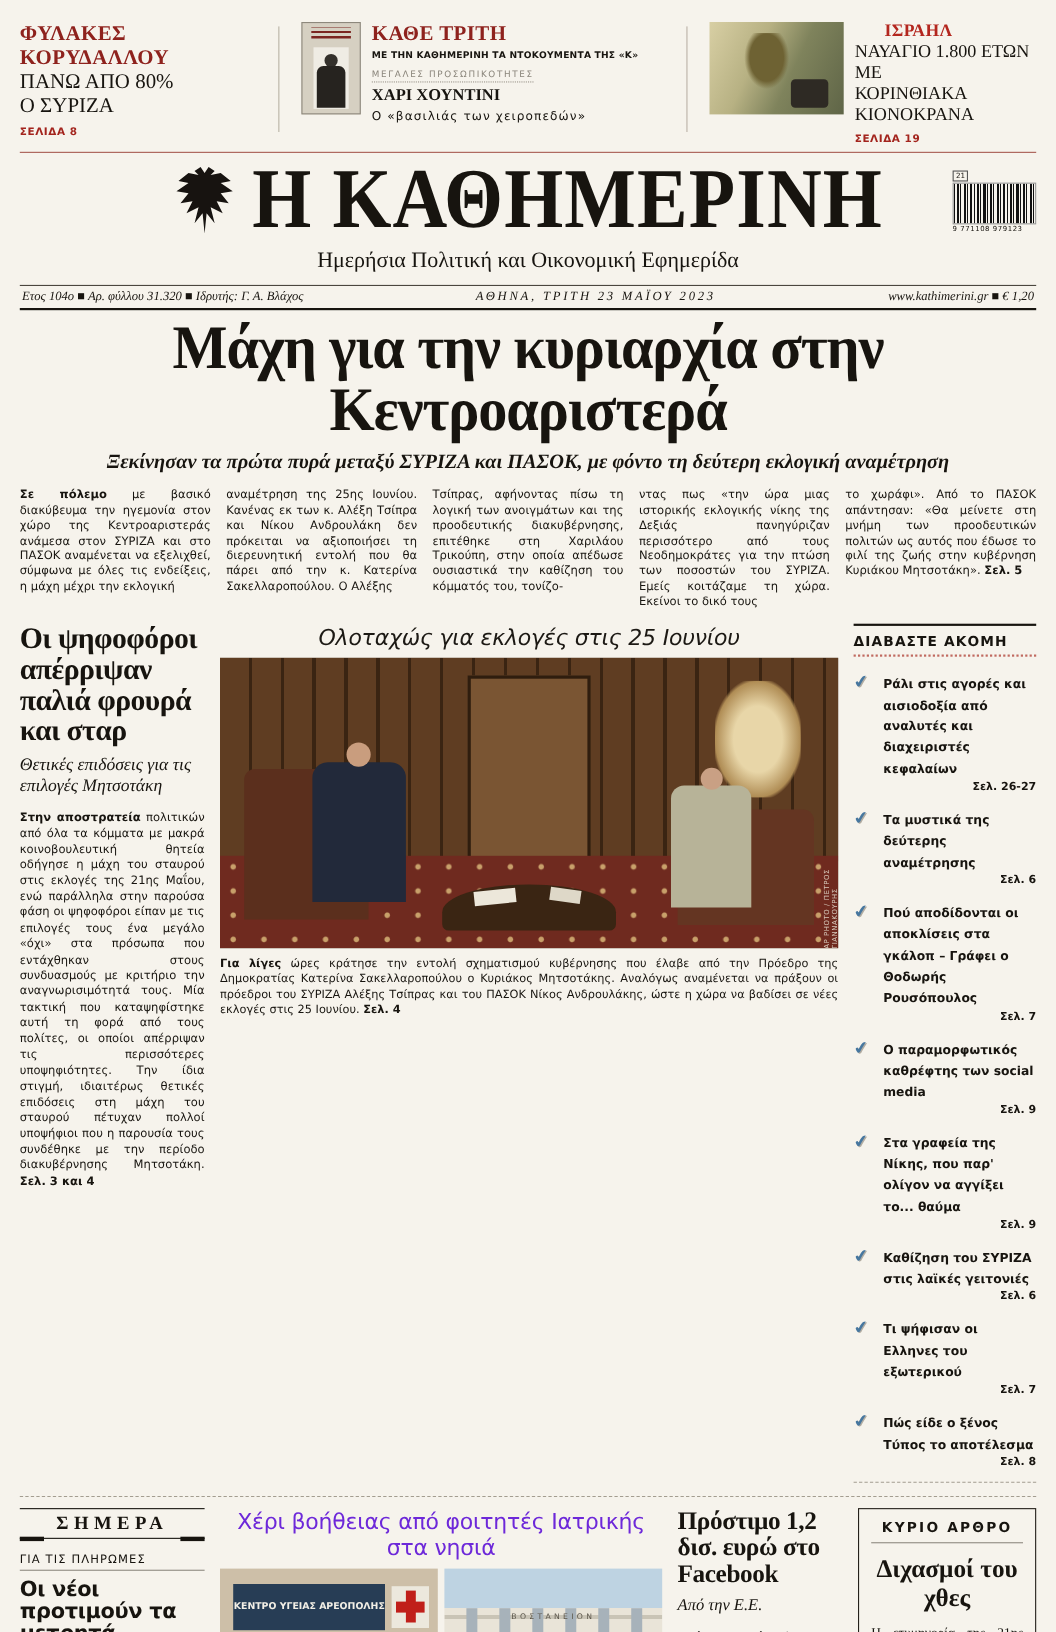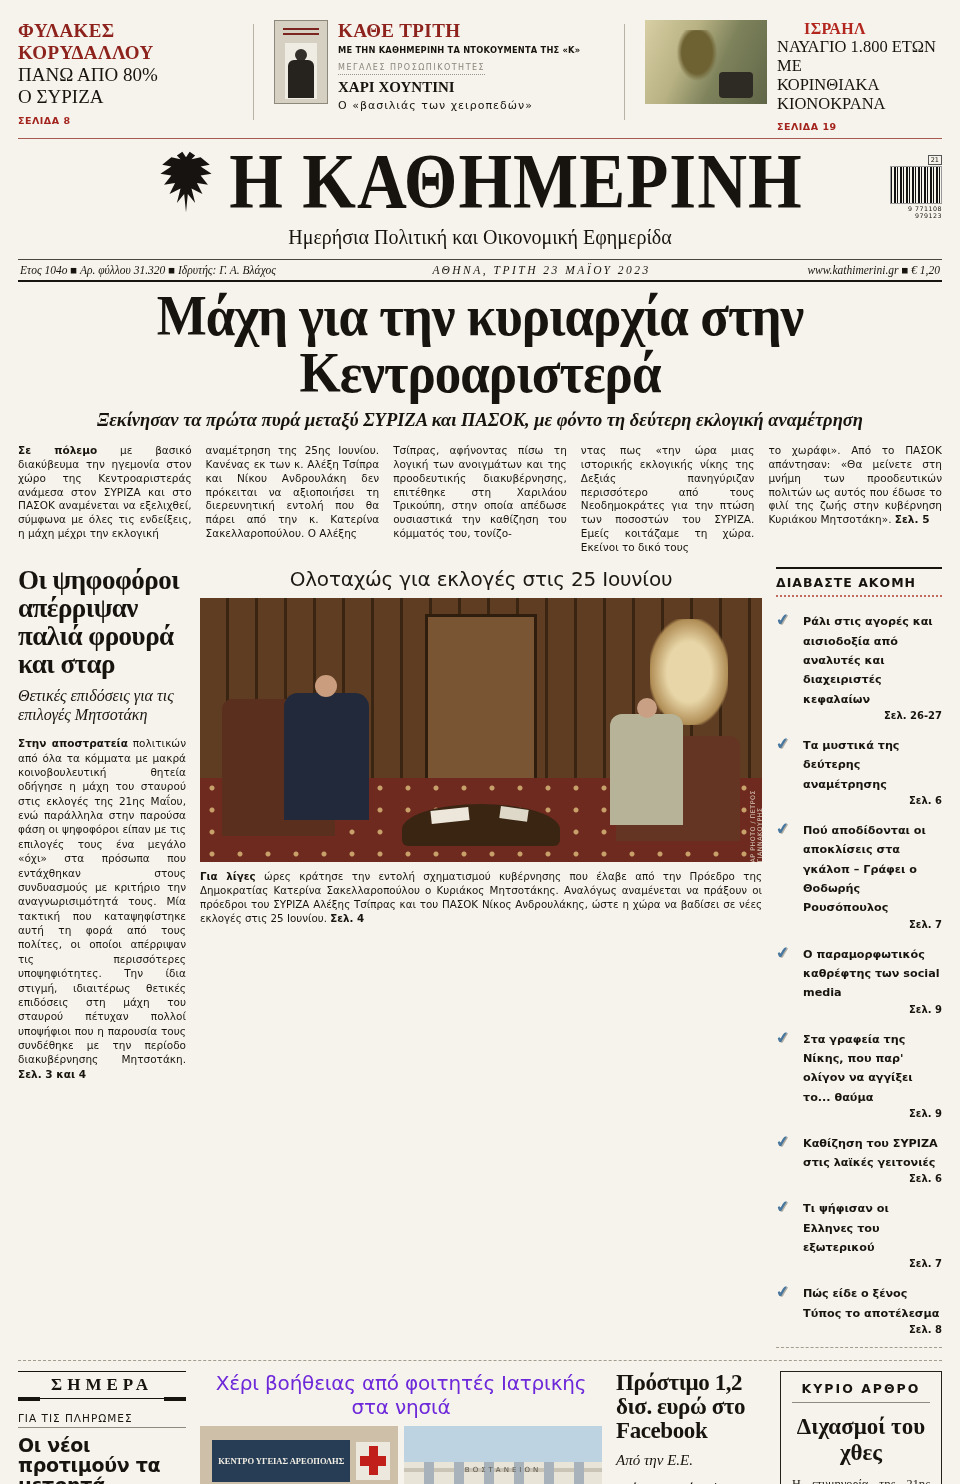--- a/index.html
+++ b/index.html
@@ -33,41 +33,41 @@
   .promo-kicker.bright { color:#b3261e; font-size:16px;margin-left:27px; }
   .promo-line.sm { font-size:16.5px; }
   .rule-red { border-top:1px solid #a85a52; }
 
   
   .masthead { position:relative; text-align:center; padding:10px 0 2px; }
   .mast-row { display:inline-flex; align-items:center; gap:14px; }
   .eagle { width:58px; height:64px; }
   .paper-name { font-family:"Liberation Serif",serif; font-weight:bold; font-size:69px; letter-spacing:1px; line-height:.95; transform:scaleY(1.12); white-space:nowrap; }
   .paper-sub { font-family:"Liberation Serif",serif; font-size:20px; margin-top:8px; }
-  .barcode-box { position:absolute; right:0; top:8px; width:52px; text-align:right; }
+  .barcode-box { position:absolute; right:0; top:8px; width:76px; text-align:left; }
   .barcode-issue { font-size:6.5px; border:1px solid #555; display:inline-block; padding:0 2px; margin-bottom:1px; }
   .barcode-bars { height:38px; background:repeating-linear-gradient(90deg,#111 0 1px,transparent 1px 3px,#111 3px 5px,transparent 5px 6px); border:1px solid #999; }
   .barcode-num { font-size:6.3px; letter-spacing:.5px; margin-top:1px; }
   .dateline { display:flex; justify-content:space-between; align-items:flex-start; font-family:"Liberation Serif",serif; font-style:italic; font-size:11.5px; border-top:1px solid #4a463e; border-bottom:2px solid #17140f; padding:4px 2px; margin-top:8px; }
   .dateline .mid { letter-spacing:2.5px; }
 
   
   .lead-block { text-align:center; padding:10px 0 0; }
   .lead-head { font-family:"Liberation Serif",serif; font-weight:bold; font-size:53px; letter-spacing:-1px; line-height:1; transform:scaleY(1.06); }
   .lead-deck { font-family:"Liberation Serif",serif; font-style:italic; font-weight:bold; font-size:18.5px; margin-top:12px; }
   .lead-cols { display:grid; grid-template-columns:repeat(5,1fr); gap:14px; margin-top:13px; font-size:10.5px; line-height:1.33; text-align:justify; }
   .bld { font-weight:bold; }
   .pageref { font-weight:bold; }
 
   
   .row-main { display:grid; grid-template-columns:168px 562px 1fr; gap:14px; margin-top:12px; }
   .voters-head { font-family:"Liberation Serif",serif; font-weight:bold; font-size:27px; line-height:1.03; letter-spacing:-.5px; }
   .voters-sub { font-family:"Liberation Serif",serif; font-style:italic; font-size:16px; line-height:1.15; margin:9px 0 12px; }
   .small-body { font-size:10.5px; line-height:1.37; text-align:justify; }
-  .photo-title { font-size:20px; text-align:center; letter-spacing:-.2px; margin-bottom:7px; color:#1c1914; }
+  .photo-title { font-size:20px; text-align:center; letter-spacing:-.2px; margin-bottom:7px; color:#1c1914;font-style:italic; }
   .photo-main { position:relative; height:264px; overflow:hidden; background:#4a2f1c; }
   .ph-shelf { position:absolute; inset:0 0 30% 0;
      background:repeating-linear-gradient(90deg,#5f3d22 0 26px,#3a2412 26px 29px),
                 repeating-linear-gradient(0deg,#00000022 0 2px,transparent 2px 34px); }
   .ph-door { position:absolute; left:40%; top:6%; width:20%; height:64%; background:#7a5533; border:3px solid #2f1d0e; }
   .ph-light { position:absolute; right:6%; top:8%; width:14%; height:40%; background:radial-gradient(ellipse,#e8d6a8 0 40%,#b08d55 70%,transparent 75%); }
   .ph-carpet { position:absolute; left:0; right:0; bottom:0; height:32%;
      background:#6f2a1f radial-gradient(circle at 12px 10px,#c8a06a 0 2px,transparent 3px); background-size:28px 22px; }
   .ph-chair-l { position:absolute; left:4%; bottom:10%; width:20%; height:52%; background:#5b2f1d; border-radius:10px 10px 0 0; }
   .ph-fig-l { position:absolute; left:15%; bottom:16%; width:15%; height:48%; background:#22293a; border-radius:14px 14px 0 0; }
@@ -93,21 +93,21 @@
   .row-mid { display:grid; grid-template-columns:168px 402px 150px 1fr; gap:14px; margin-top:12px; padding-top:10px; border-top:1px dashed #a39d90; }
   .sec-head { font-family:"Liberation Serif",serif; font-weight:bold; font-size:17px; letter-spacing:5px; text-align:center; border-top:1px solid #17140f; border-bottom:1px solid #17140f; padding:3px 0; position:relative; }
   .sec-head::before,.sec-head::after { content:""; position:absolute; bottom:-3px; width:22px; height:4px; background:#17140f; }
   .sec-head::before { left:0; } .sec-head::after { right:0; }
   .sim-kicker { font-size:10.5px; letter-spacing:1px; border-bottom:1px solid #8e8a80; padding-bottom:3px; margin-top:13px; }
   .sim-head { font-size:19px; font-weight:bold; line-height:1.06; margin:7px 0 8px; letter-spacing:-.3px; }
   .mid-title { font-size:20px; text-align:center; letter-spacing:-.2px; margin-bottom:7px; color:#6d28d9; }
   .med-photos { display:grid; grid-template-columns:1fr 1fr; gap:6px; }
   .med-photo { height:198px; position:relative; overflow:hidden; }
   .med-left { background:linear-gradient(180deg,#cdbfa8 0 55%,#8d7f6a 55% 100%); }
-  .med-sign { position:absolute; left:6%; top:7%; width:70%; height:21%; background:#273d55; color:#f2efe6; font-size:8.5px; font-weight:bold; display:flex; align-items:center; justify-content:center; text-align:left; line-height:1.2; padding:0;font-family:Liberation Serif, serif; }
+  .med-sign { position:absolute; left:6%; top:7%; width:70%; height:21%; background:#273d55; color:#f2efe6; font-size:8.5px; font-weight:bold; display:flex; align-items:center; justify-content:center; text-align:left; line-height:1.2; padding:0; }
   .med-cross { position:absolute; right:4%; top:8%; width:17%; height:19%; background:#ece8dd; }
   .med-cross::before { content:""; position:absolute; left:50%; top:12%; width:26%; height:76%; margin-left:-13%; background:#c01f1a; }
   .med-cross::after { content:""; position:absolute; top:50%; left:12%; height:26%; width:76%; margin-top:-13%; background:#c01f1a; }
   .med-right { background:linear-gradient(180deg,#bed3e2 0 18%,#e9e4d8 18% 82%,#9aa0a2 82% 100%); }
   .med-bldg { position:absolute; left:0; right:0; top:18%; height:64%;
      background:repeating-linear-gradient(90deg,transparent 0 20px,#a7b2ba 20px 30px),repeating-linear-gradient(0deg,transparent 0 26px,#c9c4b6 26px 30px); }
   .med-bldg-name { position:absolute; top:20%; left:0; right:0; text-align:center; font-size:7px; letter-spacing:3px; color:#5c574c; }
 
   .fb-head { font-family:"Liberation Serif",serif; font-weight:bold; font-size:23px; line-height:1.05; letter-spacing:-.4px; }
   .fb-sub { font-family:"Liberation Serif",serif; font-style:italic; font-size:15px; margin:8px 0 11px; }

